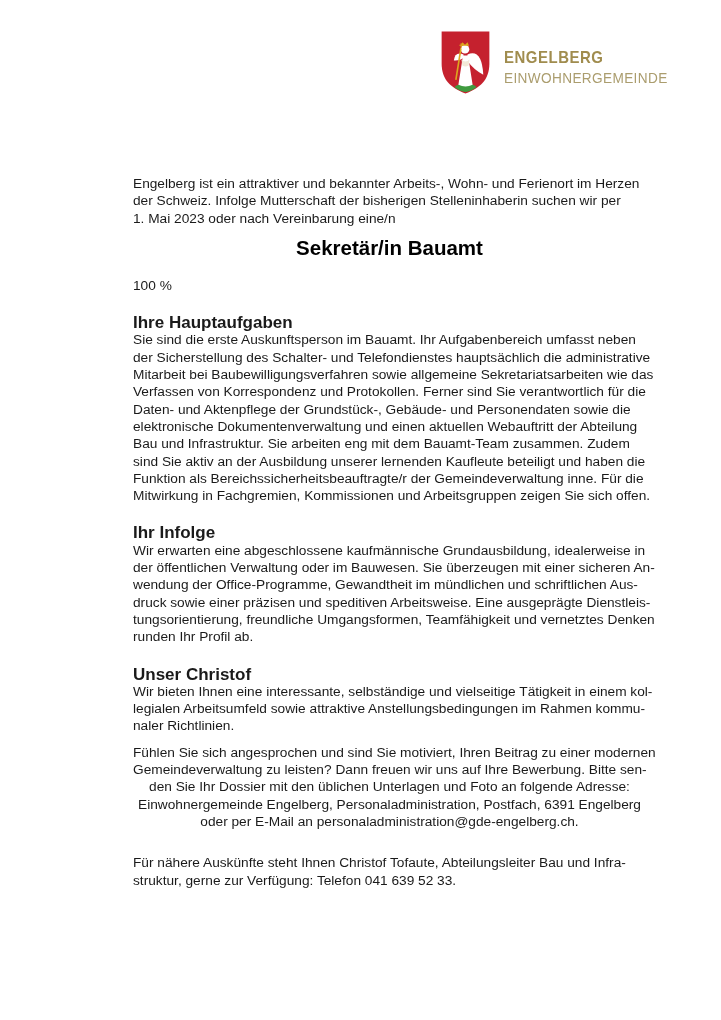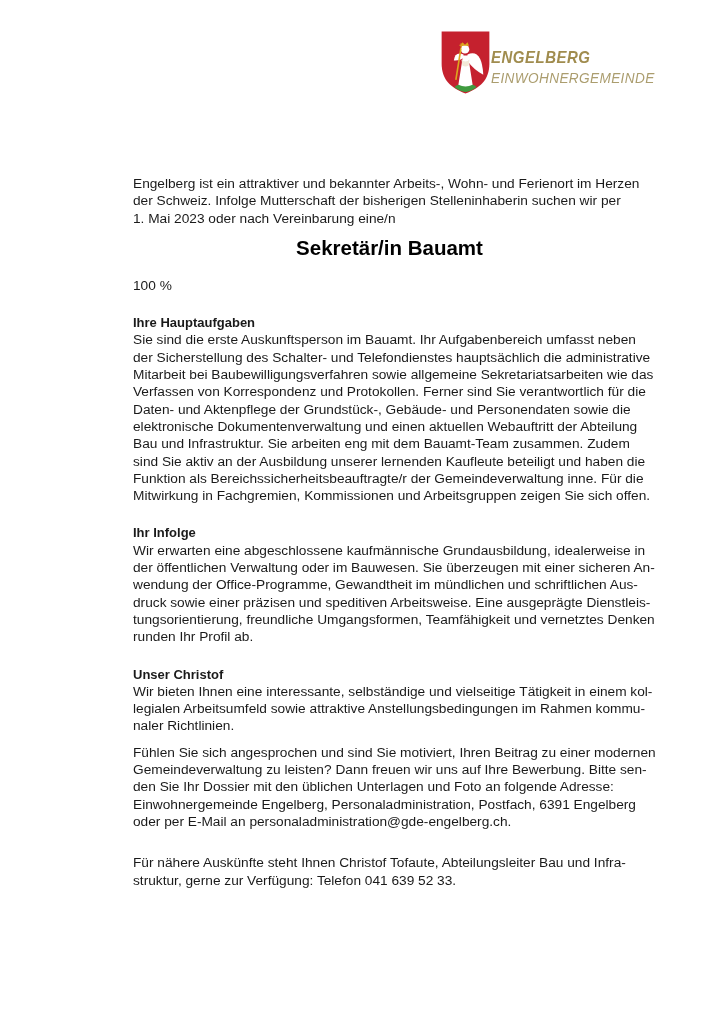--- a/index.html
+++ b/index.html
@@ -26,23 +26,22 @@
     display: flex;
     align-items: flex-start;
   }
   .logo svg {
     display: block;
     width: 51px;
     height: 65px;
     flex: 0 0 auto;
   }
   .logo-text {
-    margin-left: 0;
+    margin-left: 13px;
     padding-top: 18px;
-    font-style: italic;
   }
   .org-name {
     font-size: 17px;
     font-weight: bold;
     letter-spacing: 0.6px;
     color: #a08c4e;
     transform: scaleX(0.88);
     transform-origin: left center;
     white-space: nowrap;
   }
@@ -76,25 +75,25 @@
     font-size: 20.5px;
     line-height: 24px;
     font-weight: bold;
     color: #000000;
   }
   .workload {
     margin-top: 17px;
   }
   .section-heading {
     margin: 20px 0 0 0;
-    font-size: 13px;
+    font-size: 17px;
     font-weight: bold;
     white-space: pre;
   }
-  .closing-application { margin-top: 9px; }
+  .closing-application { margin-top: 9px; text-align: center; }
   .closing-contact    { margin-top: 24px; }
 </style>
 </head>
 <body>
 
 <div class="page">
 
   <header class="logo">
     <svg viewBox="0 0 100 128" aria-hidden="true">
 

